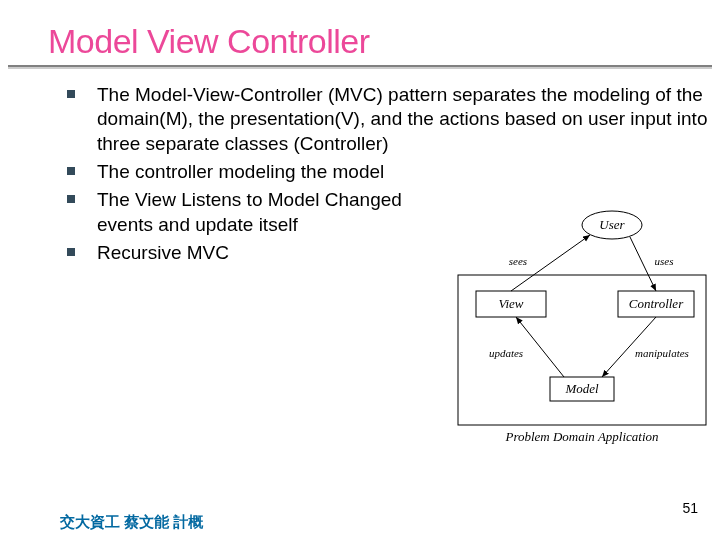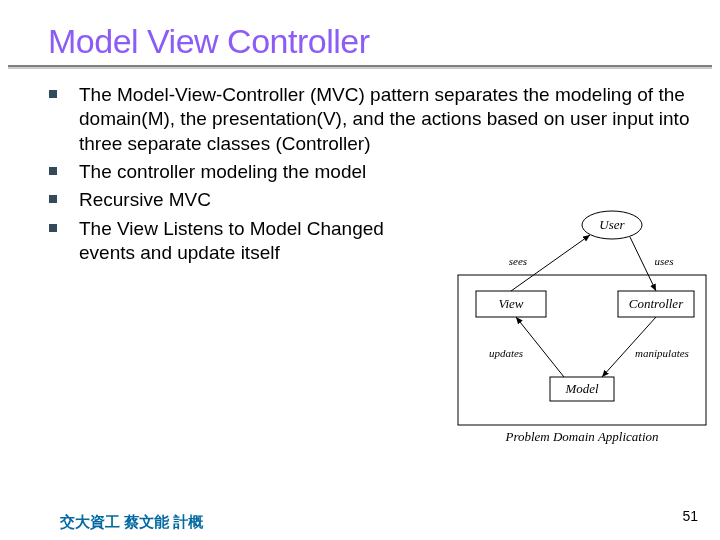--- a/index.html
+++ b/index.html
@@ -7,32 +7,32 @@
       width: 720px;
       height: 540px;
       background: #fff;
       font-family: Verdana, Arial, sans-serif;
       position: relative;
       overflow: hidden;
     }
     .slide-title {
       font-size: 34px;
       font-weight: normal;
-      color: #8b5cf6;
+      color: #ec4899;
       padding: 22px 0 4px 48px;
       letter-spacing: -0.5px;
     }
     .title-divider {
       height: 2px;
       background: #808080;
       margin: 0 8px 0 8px;
       box-shadow: 0 2px 0 #ccc;
     }
     .content {
-      padding: 16px 0 0 49px;
+      padding: 16px 0 0 67px;
       position: relative;
     }
     .bullets {
       list-style: none;
     }
     .bullets li {
       position: relative;
       padding-left: 30px;
       font-size: 19px;
       line-height: 1.28;
@@ -72,37 +72,37 @@
       left: 12px;
       bottom: 8px;
       font-size: 15px;
       font-weight: bold;
       color: #0369a1;
       margin-left: 48px;
     }
     .pageno {
       position: absolute;
       right: 22px;
-      bottom: 16px;
+      bottom: 24px;
       font-size: 14px;
       color: #000;
     }
   </style>
 </head>
 <body>
 
 <h1 class="slide-title">Model View Controller</h1>
 <div class="title-divider"></div>
 
 <div class="content">
   <ul class="bullets">
     <li>The Model-View-Controller (MVC) pattern separates the modeling of the domain(M), the presentation(V), and the actions based on user input into three separate classes (Controller)</li>
     <li>The controller modeling the model</li>
+    <li class="wrap-for-diagram">The View Listens to Model Changed events and update itself</li>
     <li class="wrap-for-diagram">Recursive MVC</li>
-    <li class="wrap-for-diagram">The View Listens to Model Changed events and update itself</li>
   </ul>
 
   <div class="diagram">
     <svg viewBox="0 0 260 240">
 
       <ellipse cx="160" cy="18" rx="30" ry="14" fill="none" stroke="#000" stroke-width="1"></ellipse>
       <text class="box-text" x="160" y="22" text-anchor="middle">User</text>
 
       <rect x="6" y="68" width="248" height="150" fill="none" stroke="#000" stroke-width="1"></rect>
 

